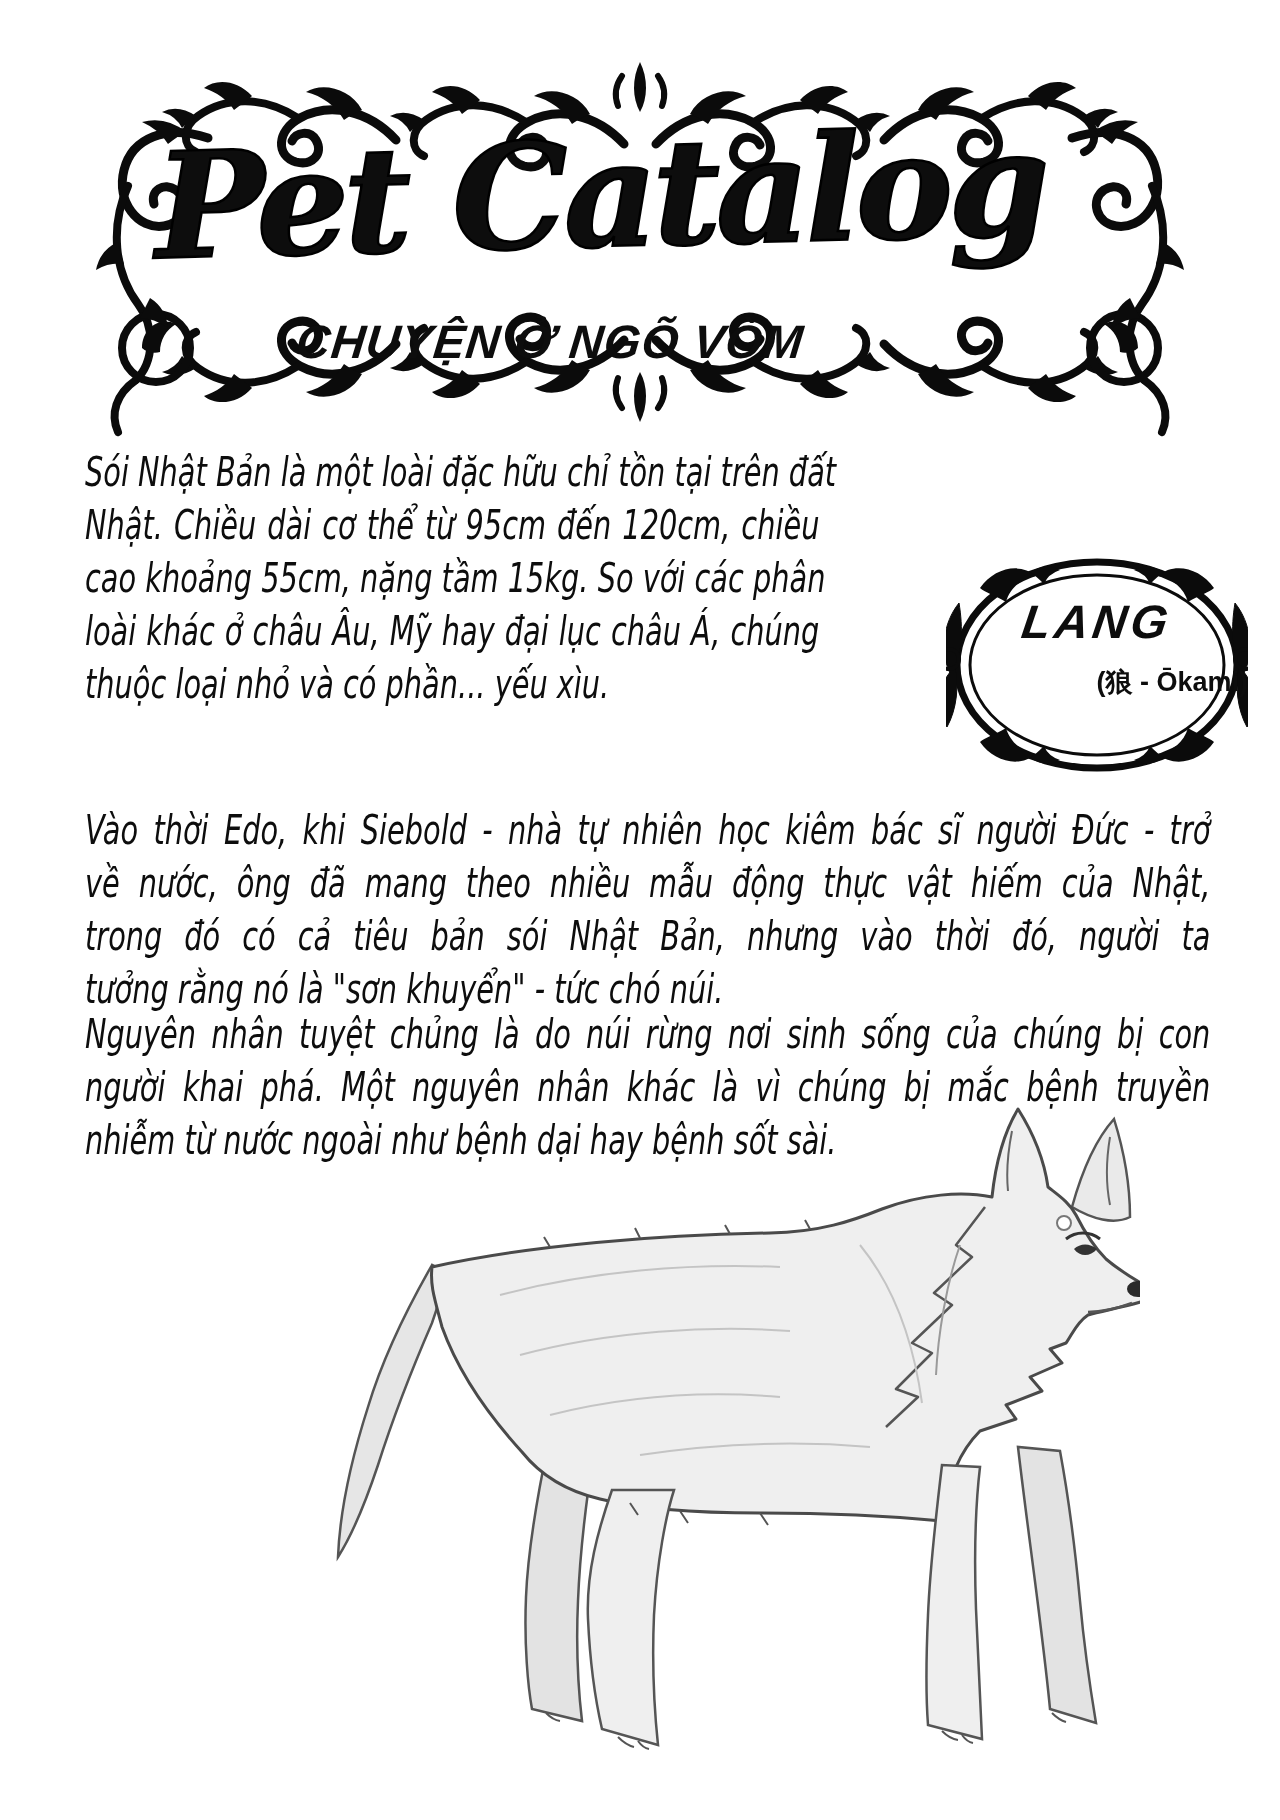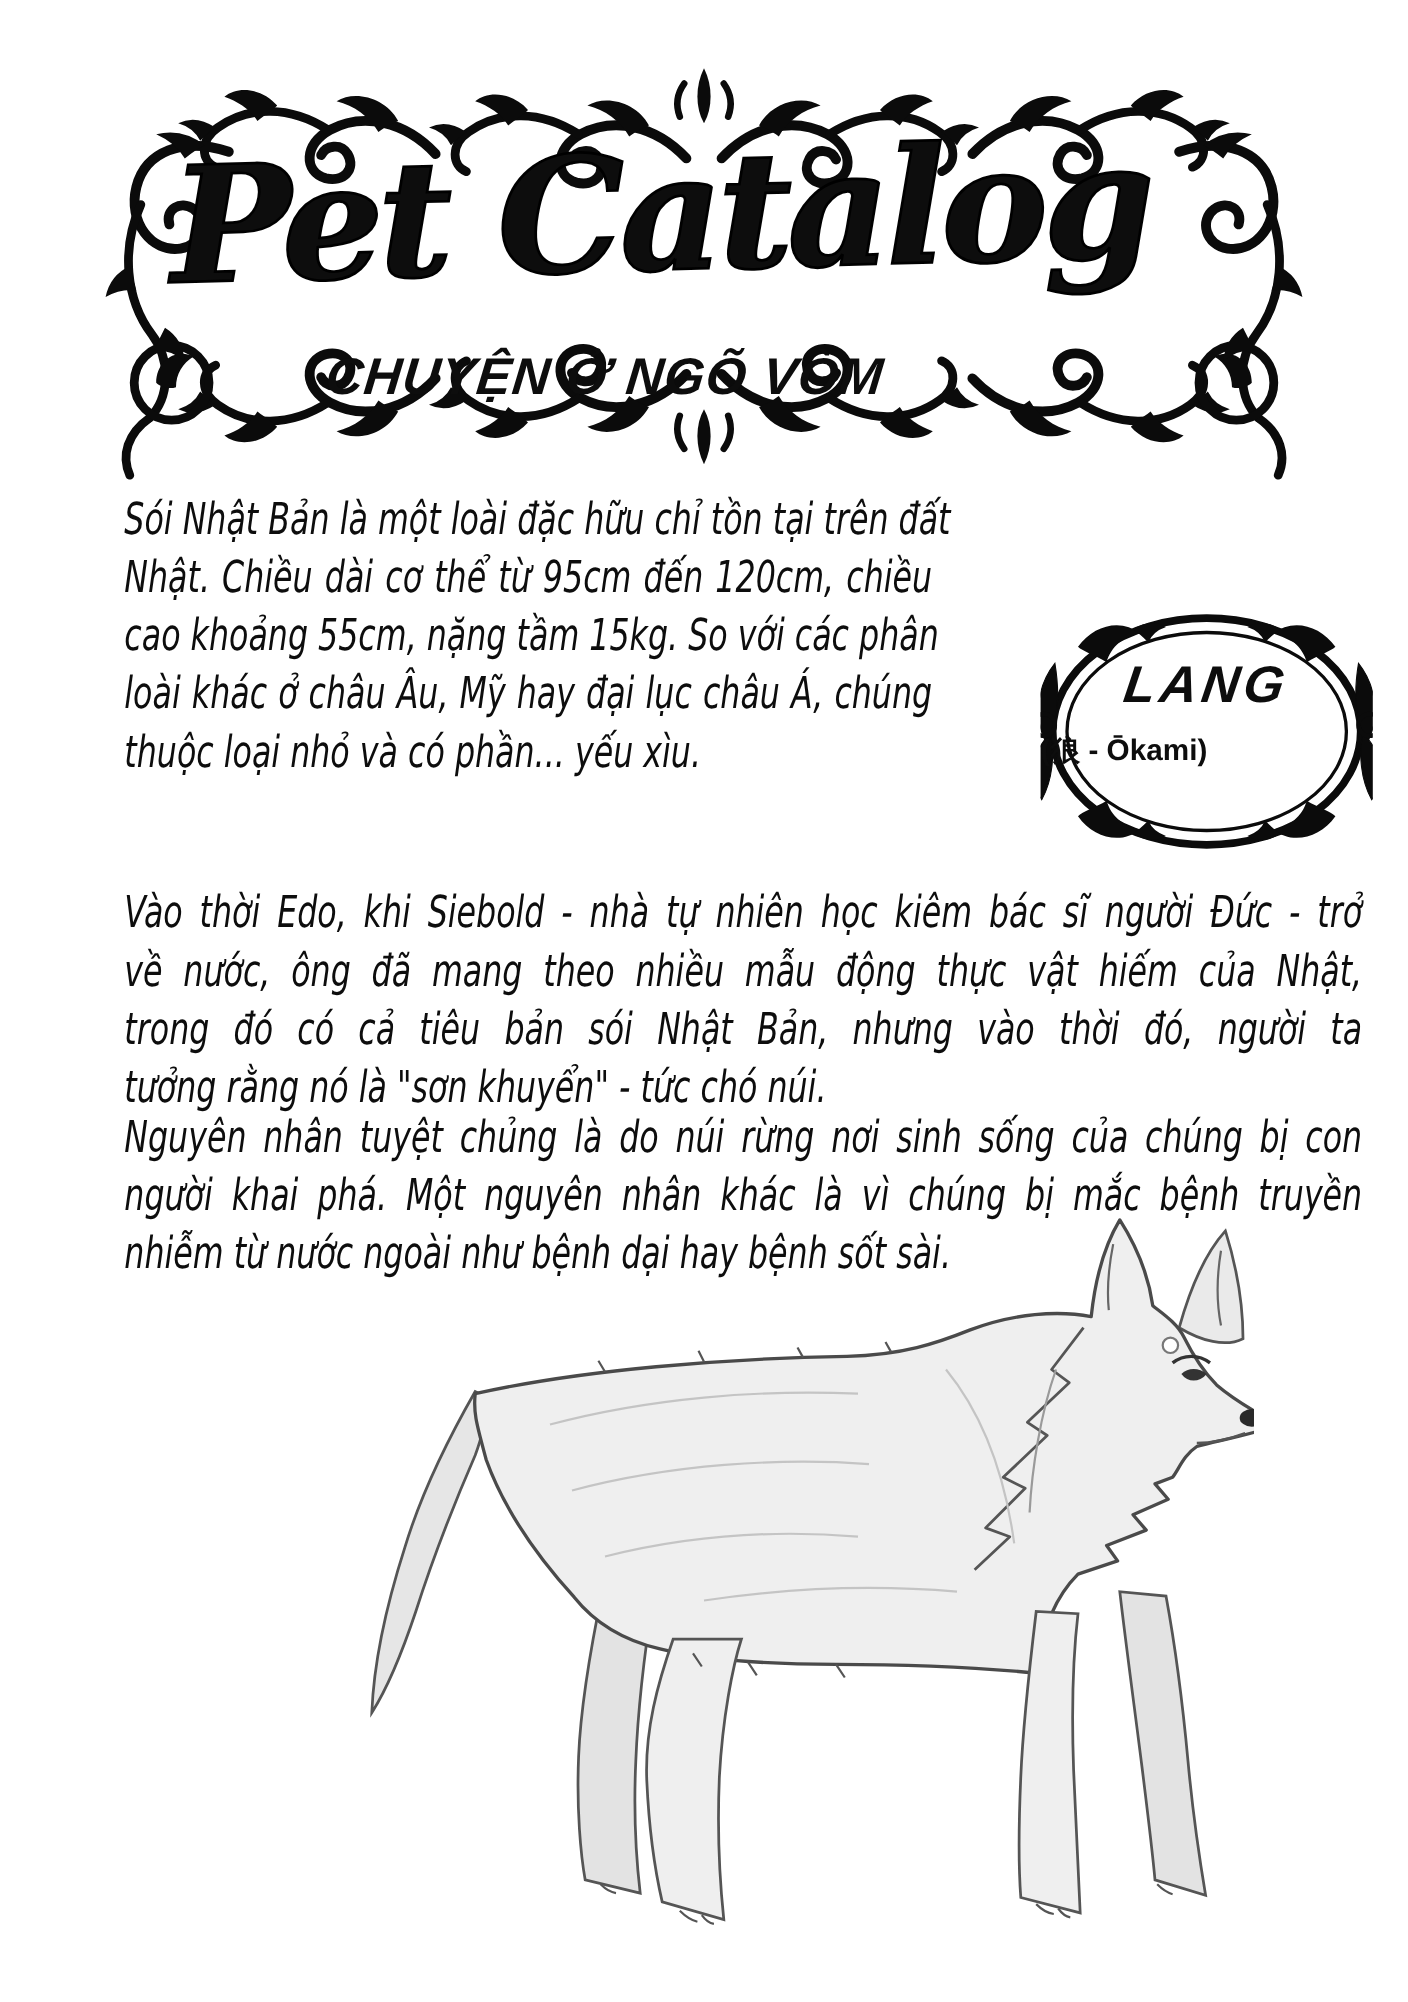--- a/index.html
+++ b/index.html
@@ -12,24 +12,24 @@
         font-size:146px;letter-spacing:-5px;transform:rotate(-1.5deg);-webkit-text-stroke:2.5px #000;
         white-space:nowrap;}
   .subtitle{position:absolute;left:200px;top:314px;width:700px;text-align:center;
         font-size:47px;font-weight:bold;font-style:italic;letter-spacing:1px;transform:skewX(-6deg);
         white-space:nowrap;}
   
   .badge{position:absolute;left:946px;top:544px;width:302px;height:242px;}
   .badge svg{position:absolute;left:0;top:0;}
   .badge-name{position:absolute;left:0;top:50px;width:100%;text-align:center;font-size:47px;
         font-weight:bold;font-style:italic;letter-spacing:4px;transform:skewX(-8deg);}
-  .badge-reading{position:absolute;left:0;top:120px;width:100%;text-align:left;font-size:27px;
+  .badge-reading{position:absolute;left:0;top:120px;width:100%;text-align:right;font-size:27px;
         font-weight:bold;}
   
-  .para{position:absolute;left:85px;margin-left:28px;}
+  .para{position:absolute;left:85px;}
   .tline{display:block;font-family:"DejaVu Sans",sans-serif;font-style:italic;font-weight:400;
         font-size:40px;height:53px;line-height:53px;white-space:nowrap;
         transform:scaleX(0.72);transform-origin:0 50%;}
   .fill{text-align:justify;text-align-last:justify;}
   .w1{width:1020px;}
   .w2{width:1563px;}
   .p1{top:446px;}
   .p2{top:804px;}
   .p3{top:1008px;}
   .p4{top:1172px;}

